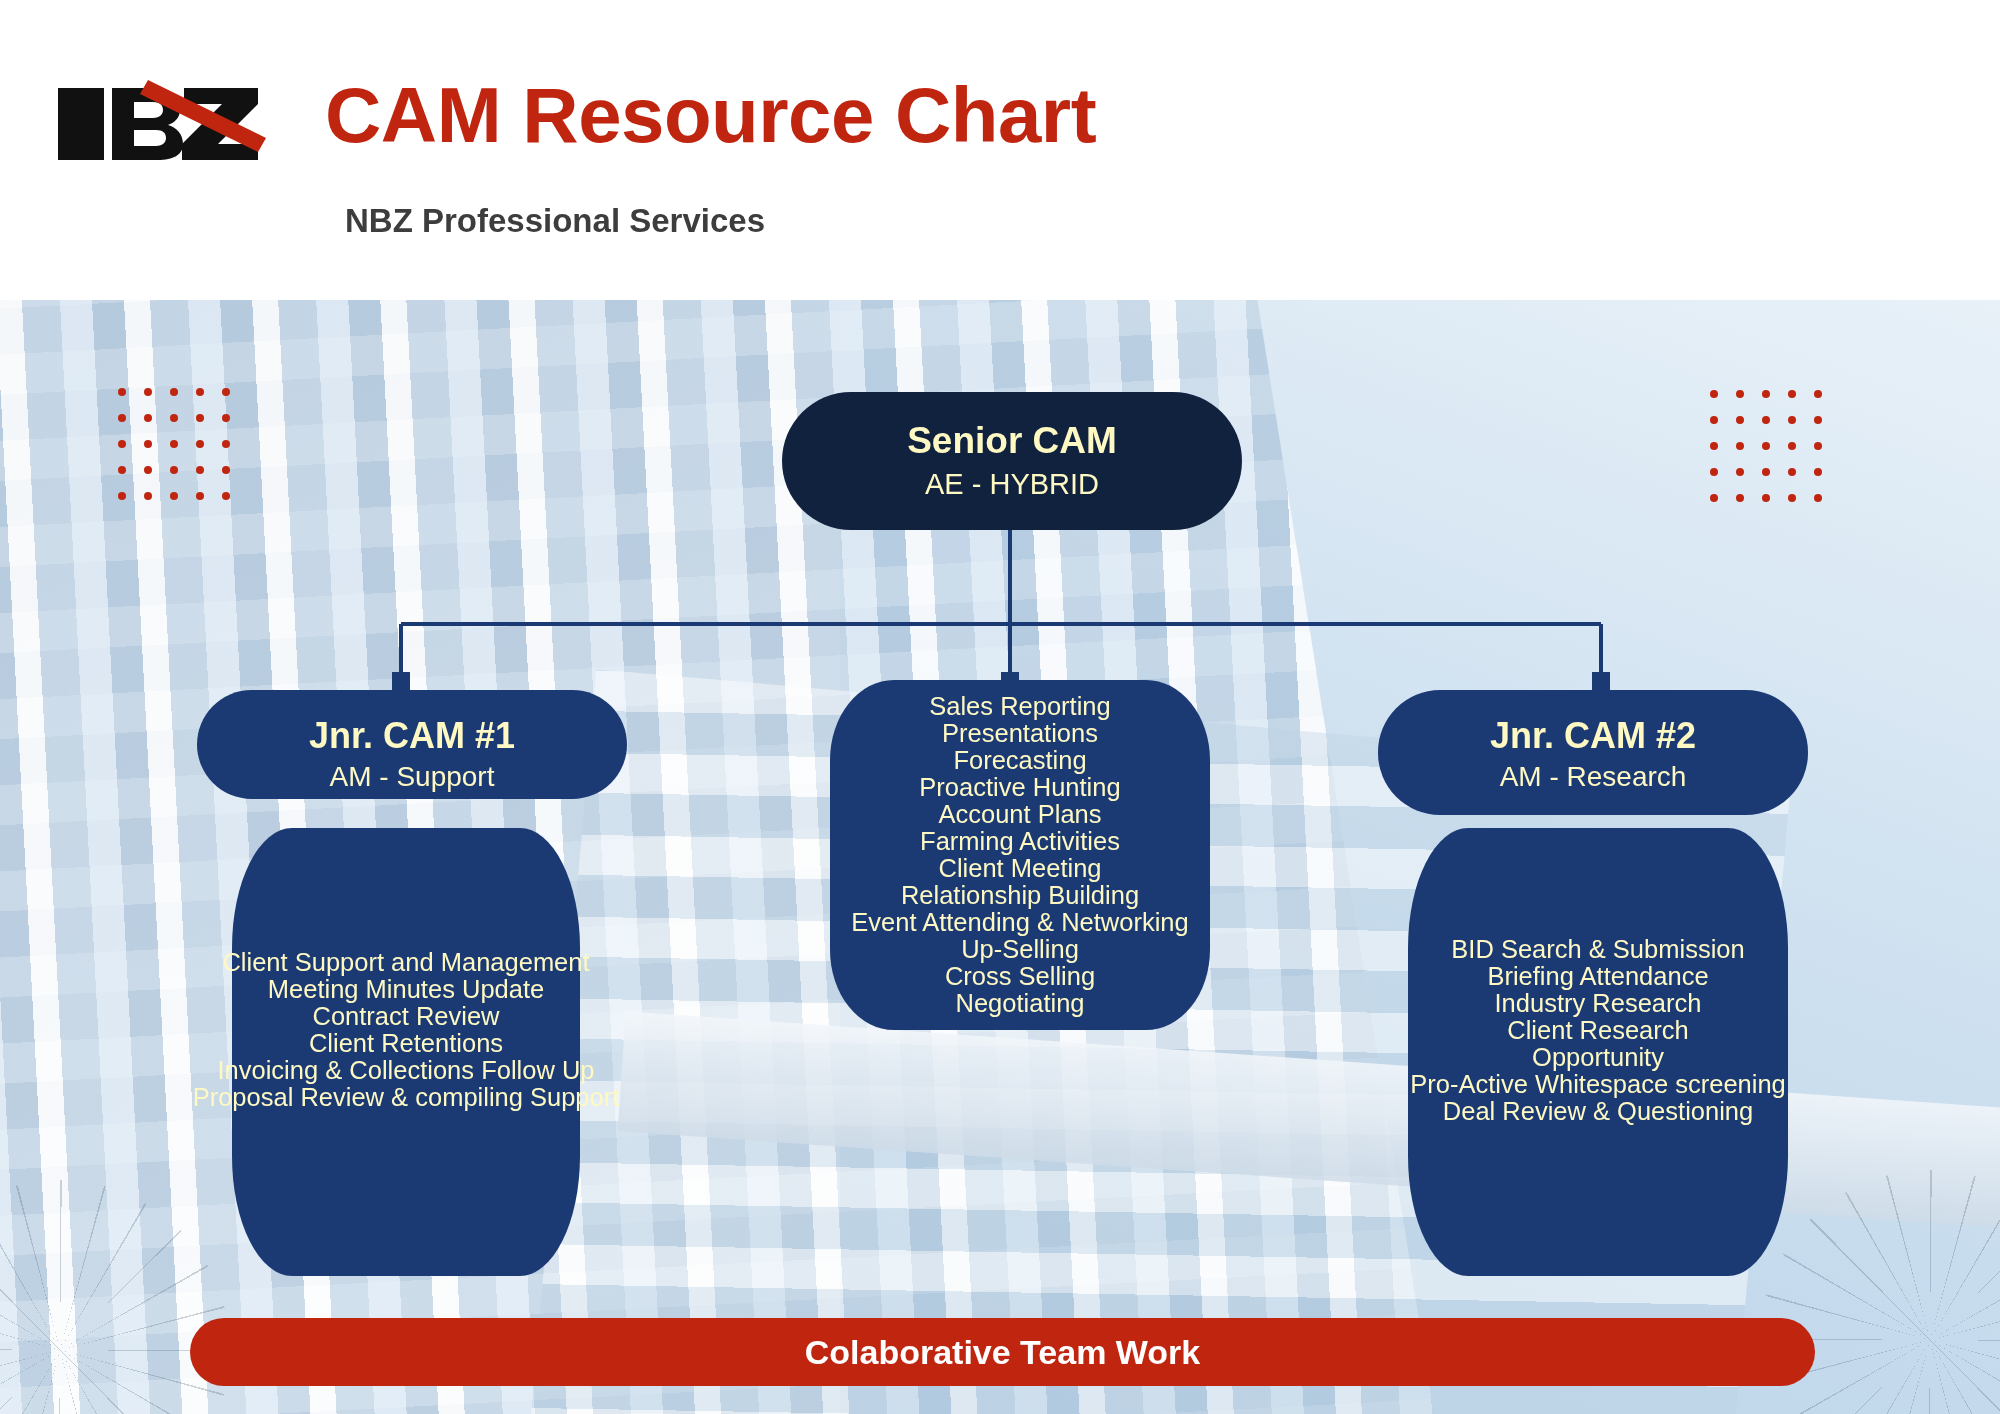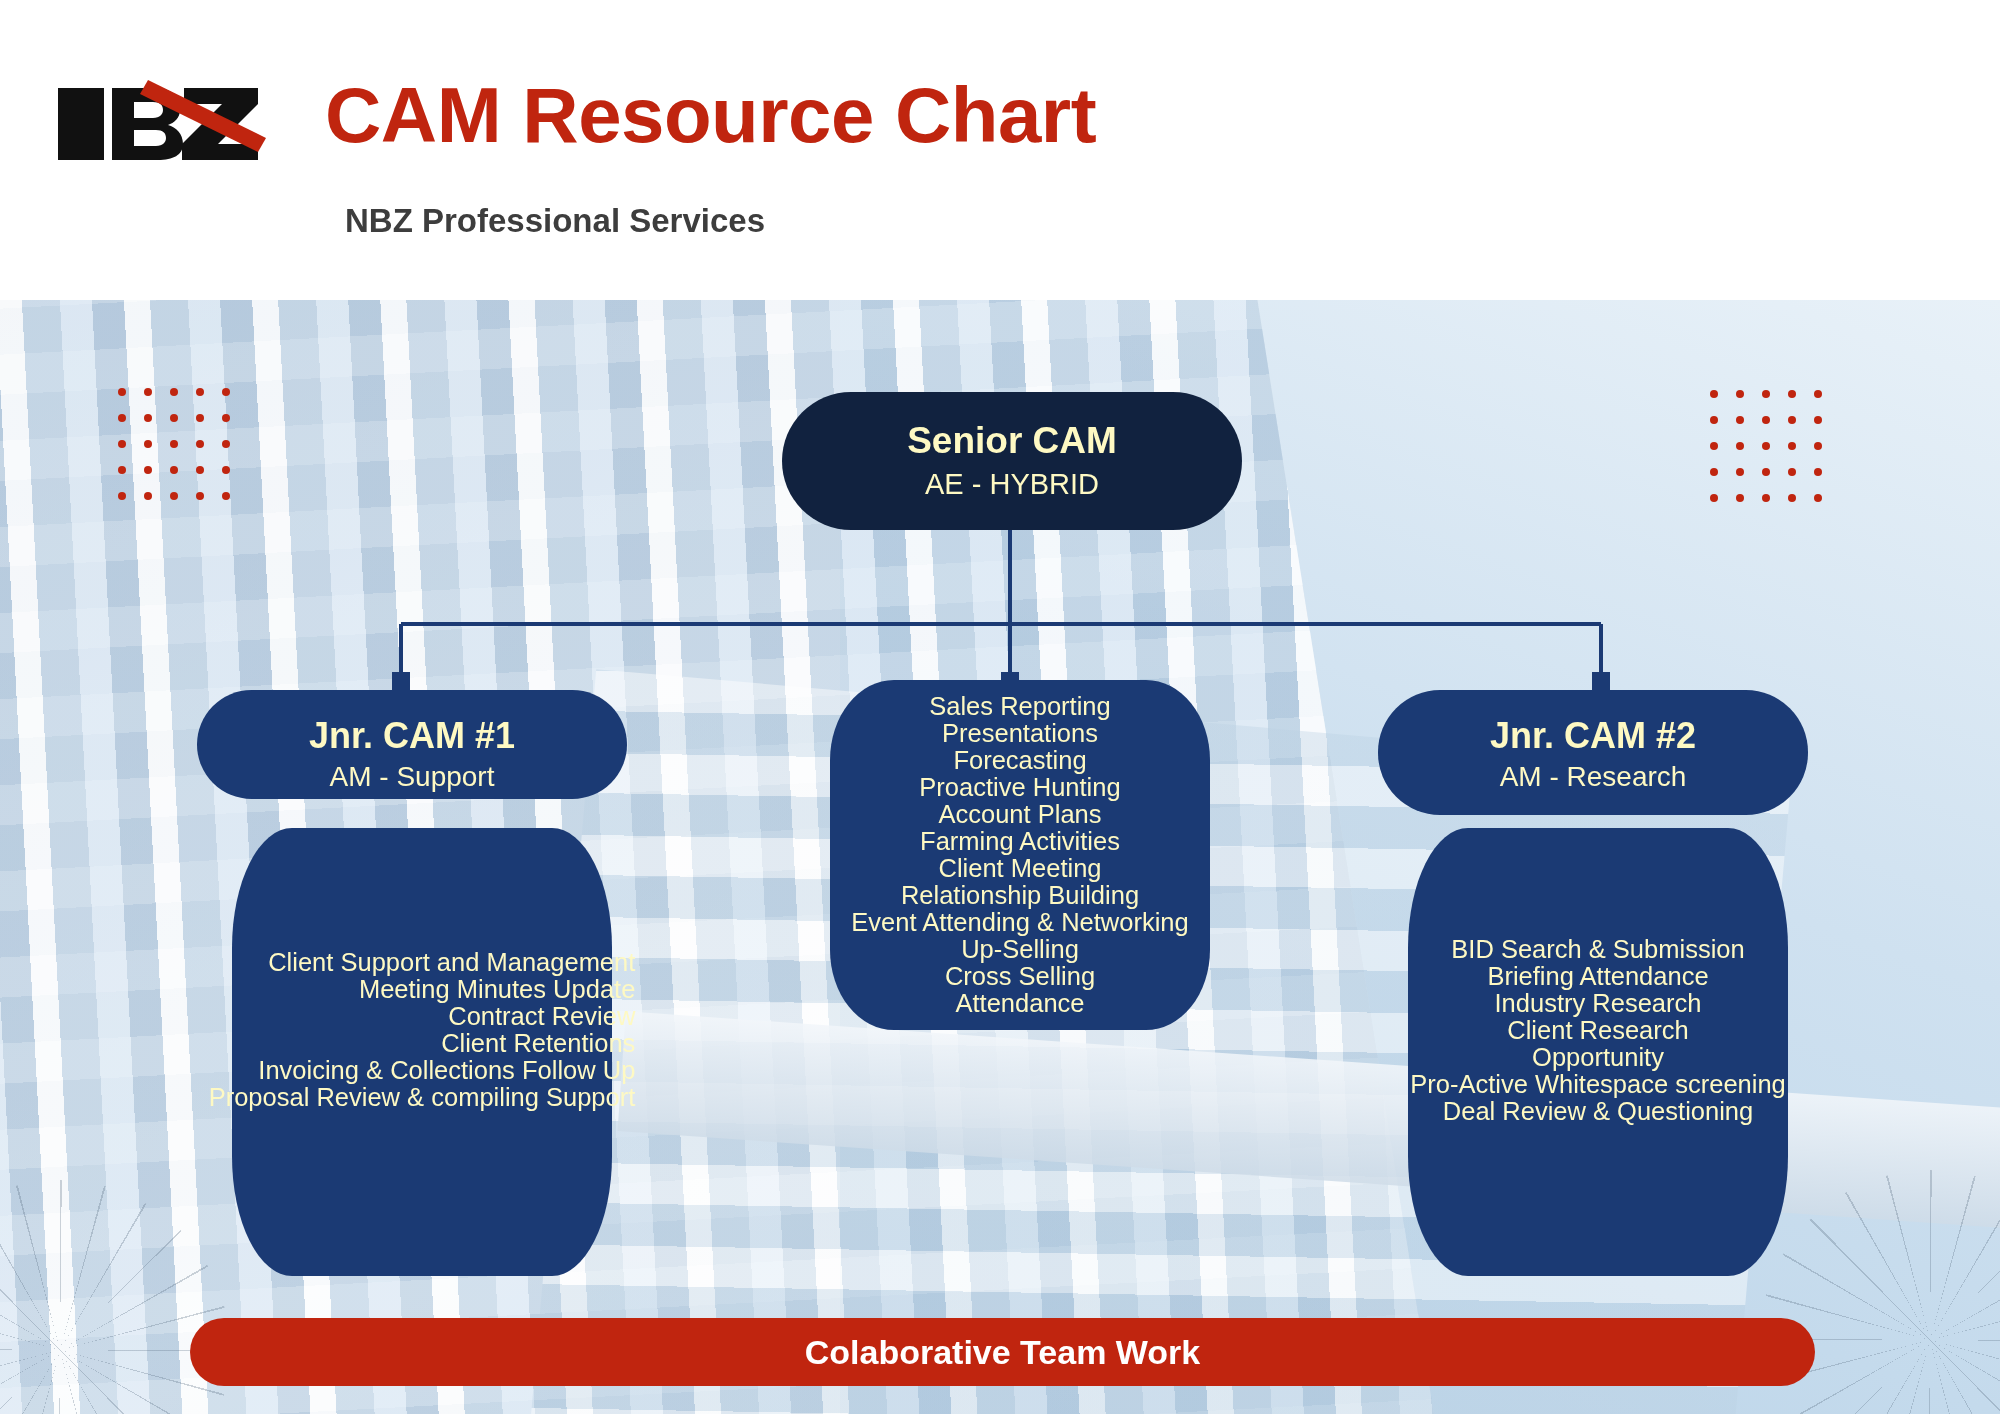--- a/index.html
+++ b/index.html
@@ -208,23 +208,22 @@
   .body-card {
     background: #1b3a74;
     border-radius: 60px / 120px;
     display: flex;
     align-items: center;
     justify-content: center;
   }
   .node-left-body {
     left: 232px;
     top: 828px;
-    width: 380px;
+    width: 348px;
     height: 448px;
-    text-align: right;
   }
   .node-right-body {
     left: 1408px;
     top: 828px;
     width: 380px;
     height: 448px;
   }
   .node-center {
     left: 830px;
     top: 680px;
@@ -387,21 +386,21 @@
       <span class="row">Presentations</span>
       <span class="row">Forecasting</span>
       <span class="row">Proactive Hunting</span>
       <span class="row">Account Plans</span>
       <span class="row">Farming Activities</span>
       <span class="row">Client Meeting</span>
       <span class="row">Relationship Building</span>
       <span class="row">Event Attending &amp; Networking</span>
       <span class="row">Up-Selling</span>
       <span class="row">Cross Selling</span>
-      <span class="row">Attendance</span>
+      <span class="row">Negotiating</span>
     </div>
   </div>
 
   <div class="node head-pill node-right-head">
     <div class="role">Jnr. CAM #2</div>
     <div class="sub">AM - Research</div>
   </div>
   <div class="node body-card node-right-body">
     <div class="task-list">
       <span class="row">BID Search &amp; Submission</span>

